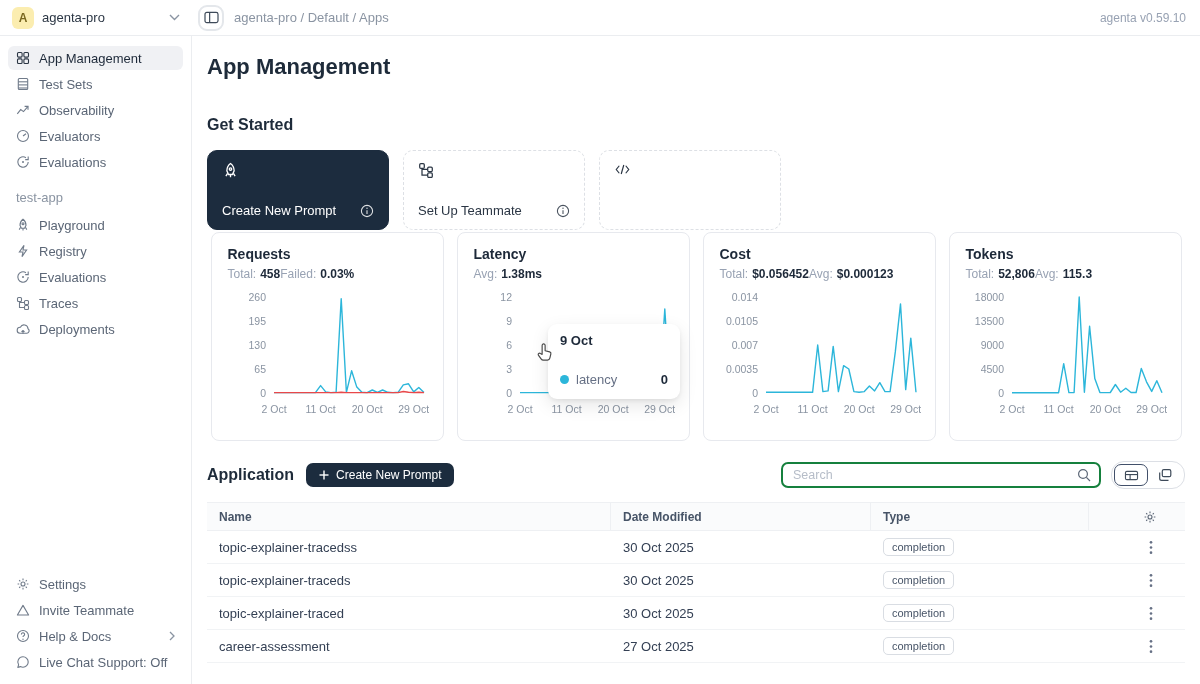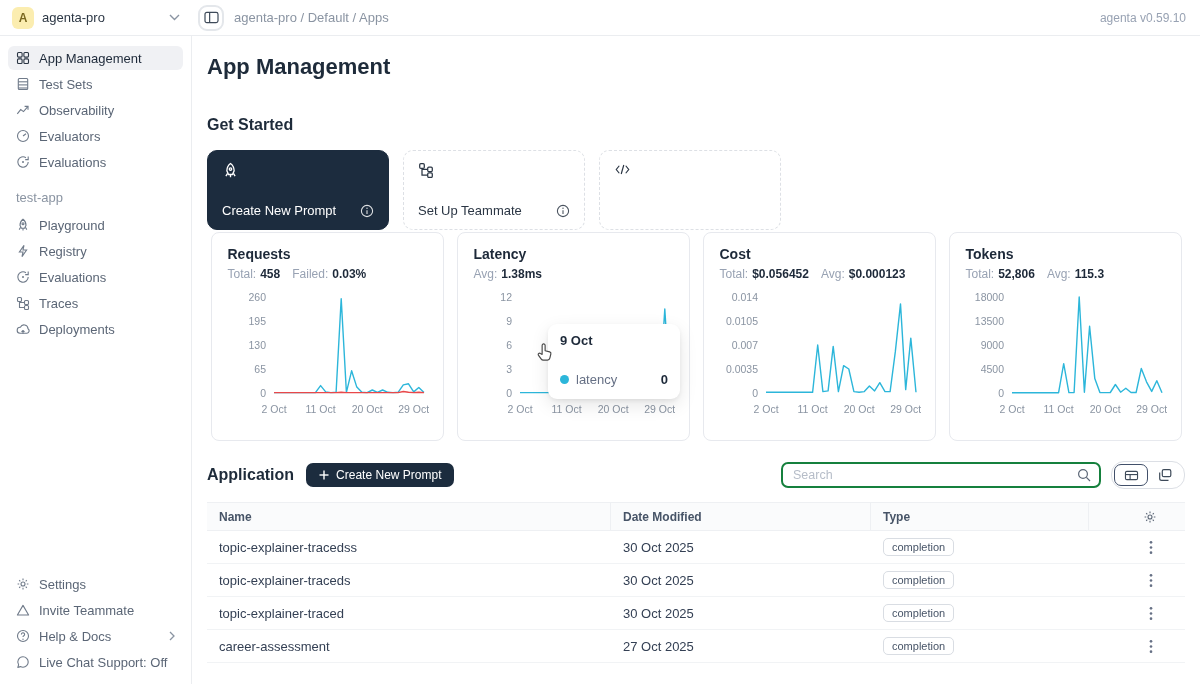--- a/index.html
+++ b/index.html
@@ -46,21 +46,21 @@
   .gs-label-row { display:flex; align-items:center; justify-content:space-between; }
   .gs-label { font-size:13px; font-weight:500; }
   .gs-icon { display:flex; }
   .info-icon { display:flex; color:inherit; opacity:.85; }
 
   
   .charts-row { display:flex; gap:13px; margin-top:2px;justify-content:center; }
   .chart-card { width:233px; height:209px; border:1px solid #e7e9ee; border-radius:8px;
     padding:13px 16px 10px 16px; background:#fff; }
   .chart-title { font-size:14px; font-weight:700; color:#1d2939; }
-  .chart-stats { display:flex; gap:12px; font-size:12px; color:#98a2b3; margin-top:5px; }
+  .chart-stats { display:flex; gap:0; font-size:12px; color:#98a2b3; margin-top:5px; }
   .chart-stats b { color:#1d2939; font-weight:700; margin-left:4px; }
   .chart-svg { width:201px; height:130px; margin-top:8px; }
   .chart-svg text { font-size:10.5px; fill:#8a94a2; font-family:"Liberation Sans", sans-serif; }
 
   
   .app-row { display:flex; align-items:center; margin-top:20px; }
   .app-title { font-size:16px; font-weight:600; color:#1e2b3a; }
   .create-btn { margin-left:12px; background:#1c2c3e; color:#fff; border:none; border-radius:7px;
     height:24px; padding:0 13px; font-size:12px; display:flex; align-items:center; gap:7px; cursor:pointer;
     font-family:"Liberation Sans", sans-serif; }

